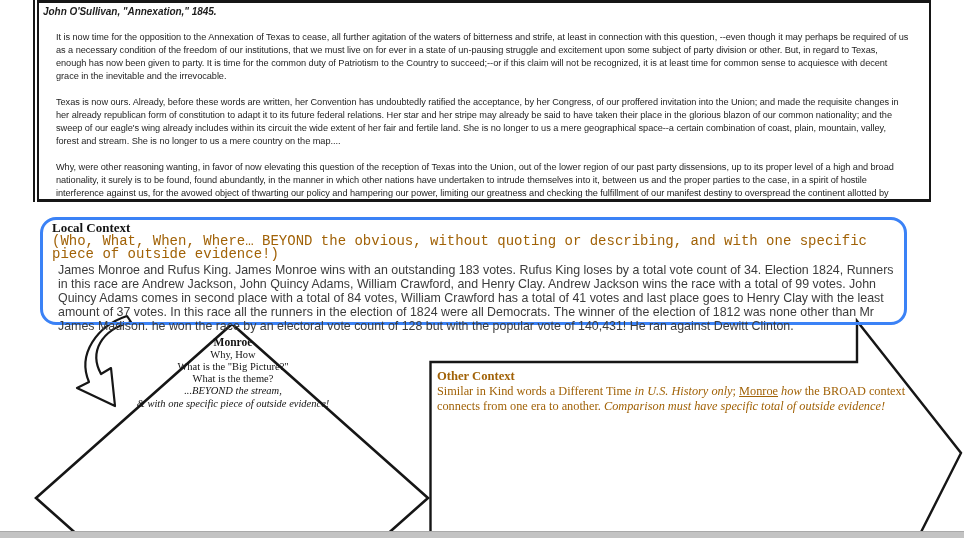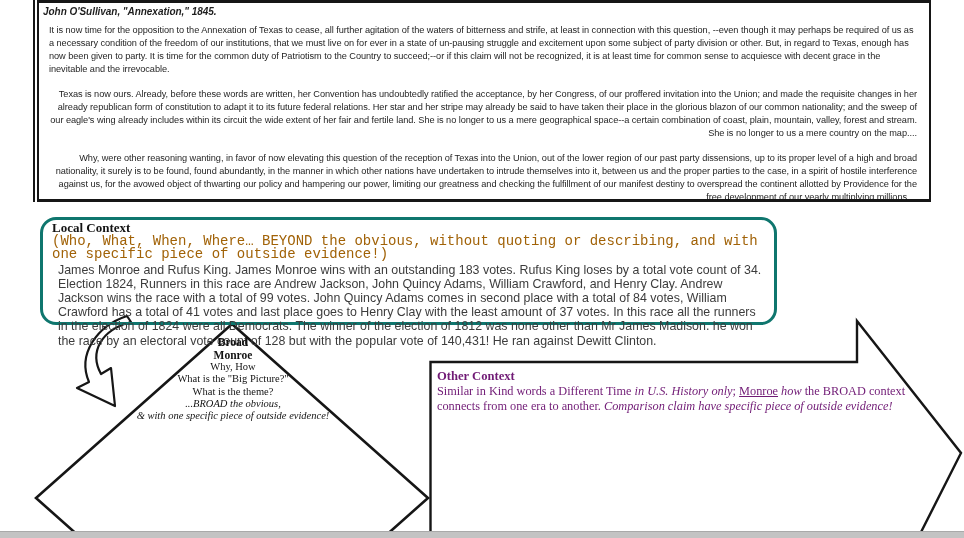--- a/index.html
+++ b/index.html
@@ -5,39 +5,39 @@
   html,body{margin:0;padding:0;background:#ffffff;}
   .stage{position:relative;width:964px;height:538px;background:#ffffff;overflow:hidden;
          font-family:"Liberation Sans",sans-serif;}
   
   .doc-edge{position:absolute;left:33px;top:0;width:2px;height:202px;background:#161616;z-index:2;}
   .doc-box{position:absolute;left:37px;top:0;width:894px;height:202px;box-sizing:border-box;
            border:2px solid #161616;border-top-width:3px;border-bottom-width:3px;
            padding:2px 6px 0 4px;overflow:hidden;z-index:2;
            font-size:9.2px;line-height:13px;letter-spacing:-0.05px;color:#1e1e1e;}
   .doc-heading{font-weight:bold;font-style:italic;font-size:10px;line-height:13px;}
-  .doc-para{margin:6px;}
-  .doc-para.gap{margin-top:12px;text-align:right;}
+  .doc-para{margin:13px;}
+  .doc-para.gap{margin-top:12px;}
   
-  .local-box{position:absolute;left:40px;top:217px;width:737px;height:108px;box-sizing:border-box;
-             border:3px solid #0f766e;border-radius:16px;padding:1px 9px 0 9px;z-index:2;}
+  .local-box{position:absolute;left:40px;top:217px;width:867px;height:108px;box-sizing:border-box;
+             border:3px solid #3b82f6;border-radius:16px;padding:1px 9px 0 9px;z-index:2;}
   .local-title{font-family:"Liberation Serif",serif;font-weight:bold;font-size:13px;line-height:13.5px;color:#131313;}
   .local-prompt{font-family:Liberation Mono, monospace;font-size:14px;line-height:13.5px;color:#a16207;}
   .local-answer{font-family:"Liberation Sans",sans-serif;font-size:12.4px;line-height:14.2px;
                 color:#3c3c3c;margin:1px 0 2px 6px;}
   
   .shapes{position:absolute;left:0;top:0;width:964px;height:538px;z-index:1;}
   
   .broad-text{position:absolute;left:103px;top:336px;width:260px;text-align:center;z-index:2;
               font-family:"Liberation Serif",serif;font-size:10.5px;line-height:12.3px;color:#131313;}
   .broad-title{font-weight:bold;font-size:11.5px;line-height:12.5px;}
   .broad-italic{font-style:italic;}
   
   .other-text{position:absolute;left:437px;top:368px;width:472px;z-index:2;
-              font-family:"Liberation Serif",serif;font-size:12.3px;line-height:15px;color:#701a75;}
+              font-family:"Liberation Serif",serif;font-size:12.3px;line-height:15px;color:#a16207;}
   .other-title{font-weight:bold;font-size:12.6px;line-height:16px;}
   .seg-i{font-style:italic;margin-top:40px;}
   .seg-u{text-decoration:underline;}
   
   .bottom-bar{position:absolute;left:0;top:531px;width:964px;height:7px;background:#c3c3c3;
               border-top:1px solid #a9a9a9;box-sizing:border-box;z-index:3;}
 </style>
 </head>
 <body>
 
@@ -57,29 +57,28 @@
     <div class="doc-para gap">Why, were other reasoning wanting, in favor of now elevating this question of the reception of Texas into the Union, out of the lower region of our past party dissensions, up to its proper level of a high and broad nationality, it surely is to be found, found abundantly, in the manner in which other nations have undertaken to intrude themselves into it, between us and the proper parties to the case, in a spirit of hostile interference against us, for the avowed object of thwarting our policy and hampering our power, limiting our greatness and checking the fulfillment of our manifest destiny to overspread the continent allotted by Providence for the free development of our yearly multiplying millions....</div>
   </div>
 
   <div class="local-box">
     <div class="local-title">Local Context</div>
     <div class="local-prompt">(Who, What, When, Where… BEYOND the obvious, without quoting or describing, and with one specific piece of outside evidence!)</div>
     <div class="local-answer">James Monroe and Rufus King. James Monroe wins with an outstanding 183 votes. Rufus King loses by a total vote count of 34. Election 1824, Runners in this race are Andrew Jackson, John Quincy Adams, William Crawford, and Henry Clay. Andrew Jackson wins the race with a total of 99 votes. John Quincy Adams comes in second place with a total of 84 votes, William Crawford has a total of 41 votes and last place goes to Henry Clay with the least amount of 37 votes. In this race all the runners in the election of 1824 were all Democrats. The winner of the election of 1812 was none other than Mr James Madison. he won the race by an electoral vote count of 128 but with the popular vote of 140,431! He ran against Dewitt Clinton.</div>
   </div>
 
   <div class="broad-text">
-    <div class="broad-title">Broad</div>
     <div class="broad-title">Monroe</div>
     <div>Why, How</div>
     <div>What is the "Big Picture?"</div>
     <div>What is the theme?</div>
-    <div class="broad-italic">...BROAD the obvious,</div>
+    <div class="broad-italic">...BEYOND the stream,</div>
     <div class="broad-italic">&amp; with one specific piece of outside evidence!</div>
   </div>
 
   <div class="other-text">
     <div class="other-title">Other Context</div>
-    <div><span>Similar in Kind words a Different Time </span><span class="seg-i">in U.S. History only</span><span>; </span><span class="seg-u">Monroe</span><span> </span><span class="seg-i">how</span><span> the BROAD context connects from one era to another.  </span><span class="seg-i">Comparison claim have specific piece of outside evidence!</span></div>
+    <div><span>Similar in Kind words a Different Time </span><span class="seg-i">in U.S. History only</span><span>; </span><span class="seg-u">Monroe</span><span> </span><span class="seg-i">how</span><span> the BROAD context connects from one era to another.  </span><span class="seg-i">Comparison must have specific total of outside evidence!</span></div>
   </div>
 
   <div class="bottom-bar"></div>
 
 </div>
 
 </body></html>

